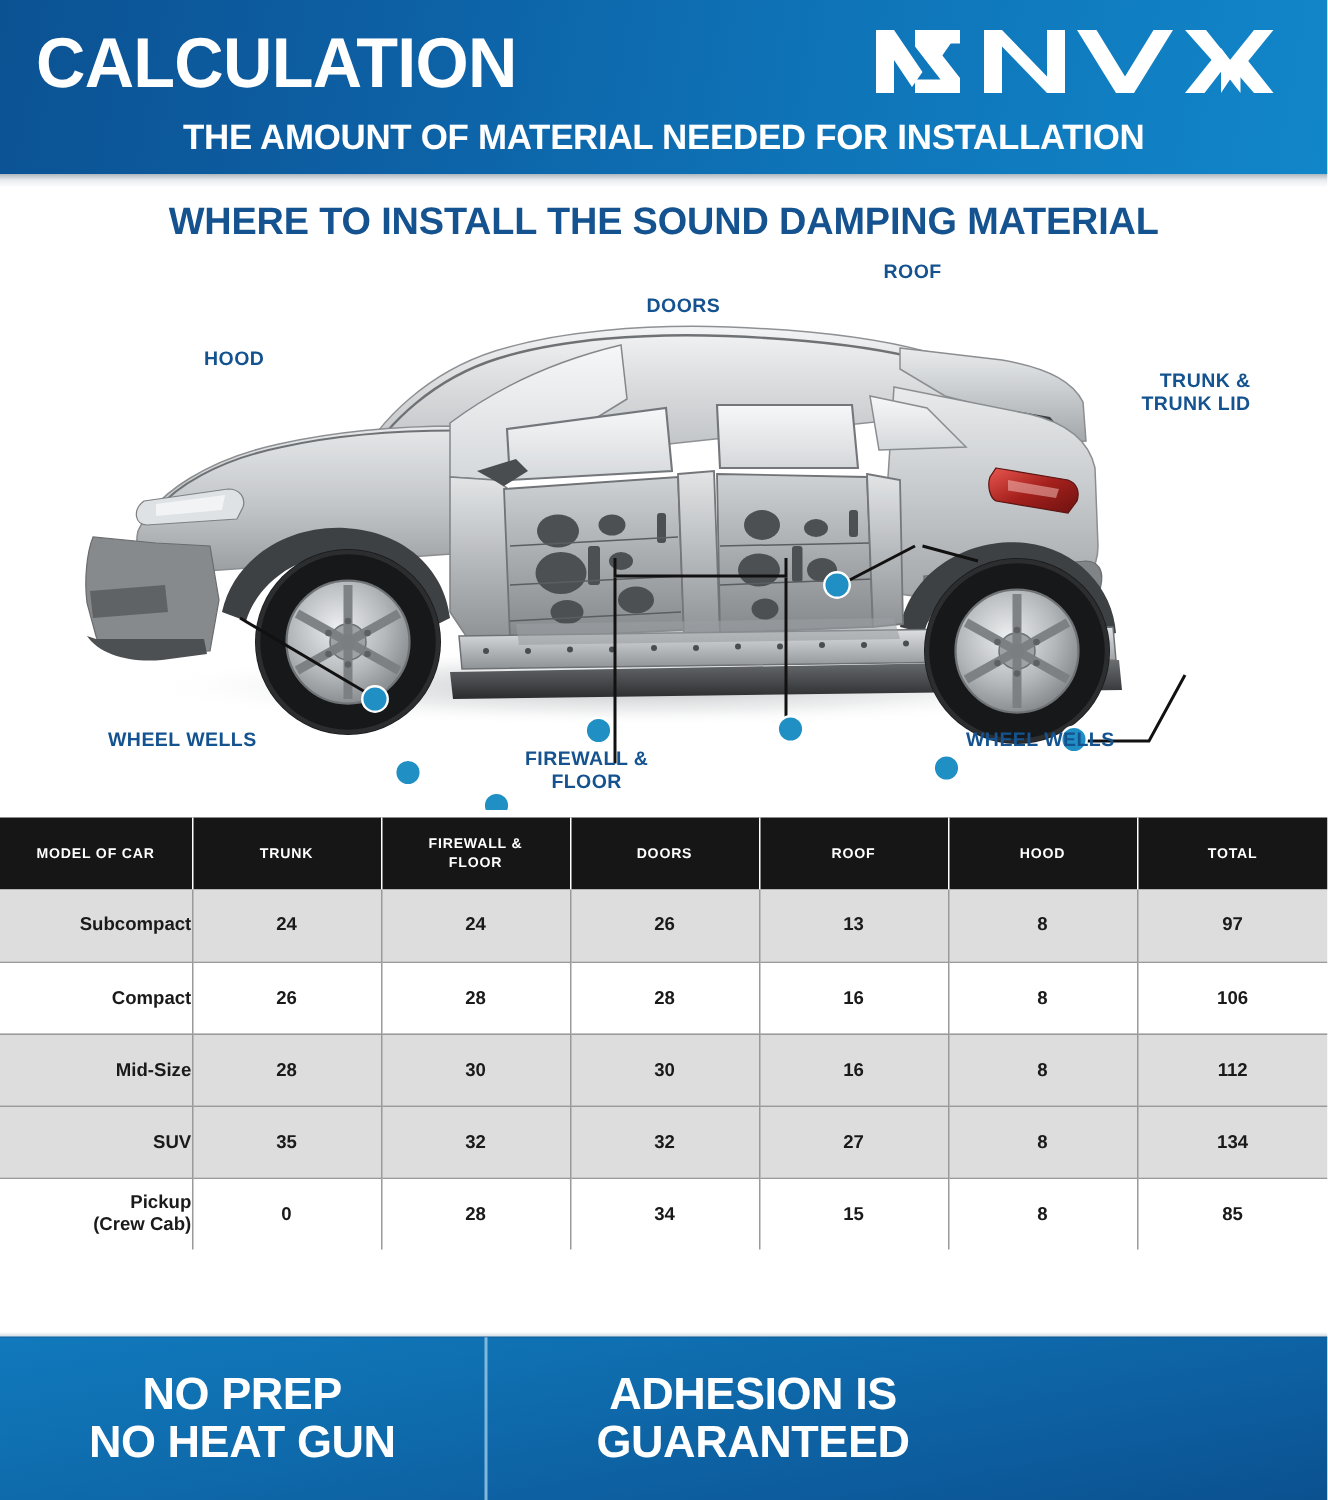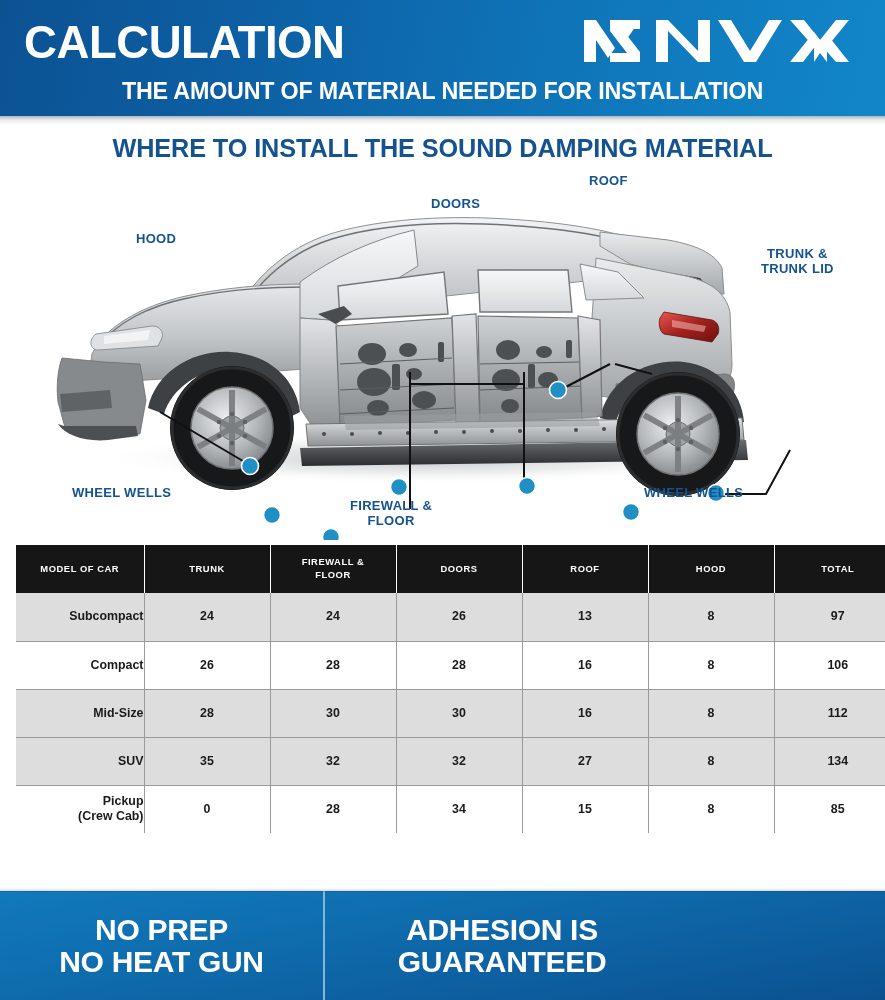--- a/index.html
+++ b/index.html
@@ -61,21 +61,21 @@
   .diagram svg { display:block; }
 
   .lbl {
     position:absolute; color:#14538f; font-weight:bold;
     font-size:13px; letter-spacing:0.3px; line-height:1.12;
     white-space:pre-line;
   }
 
   
   .tbl-wrap {
-    position:absolute; left:16px; top:545px; width:761px;
+    position:absolute; left:0; top:545px; width:761px;
   }
   table.spec {
     width:885px; border-collapse:collapse; table-layout:fixed;
   }
   table.spec col.c0 { width:128px; }
   table.spec col.cx { width:126px; }
   table.spec col.c6 { width:127px; }
 
   table.spec thead th {
     background:#161616; color:#ffffff;
@@ -399,21 +399,21 @@
         <circle cx="558" cy="222" r="8.5" fill="#1f8fc4" stroke="#ffffff" stroke-width="1.6"></circle>
         <circle cx="631" cy="344" r="8.5" fill="#1f8fc4" stroke="#ffffff" stroke-width="1.6"></circle>
         <circle cx="716" cy="325" r="8.5" fill="#1f8fc4" stroke="#ffffff" stroke-width="1.6"></circle>
         <circle cx="462" cy="418" r="8.5" fill="#1f8fc4" stroke="#ffffff" stroke-width="1.6"></circle>
       </g>
     </svg>
 
     <div class="lbl" style="left:136px; top:64px;">HOOD</div>
     <div class="lbl" style="left:431px; top:29px;">DOORS</div>
     <div class="lbl" style="left:589px; top:6px;">ROOF</div>
-    <div class="lbl" style="left:761px; top:79px; text-align:center;">TRUNK &amp;
+    <div class="lbl" style="left:761px; top:79px; text-align:right;">TRUNK &amp;
 TRUNK LID</div>
     <div class="lbl" style="left:72px; top:318px;">WHEEL WELLS</div>
     <div class="lbl" style="left:350px; top:331px; text-align:center;">FIREWALL &amp;
 FLOOR</div>
     <div class="lbl" style="left:644px; top:318px;">WHEEL WELLS</div>
   </div>
 
   <div class="tbl-wrap">
     <table class="spec">
       <colgroup>

